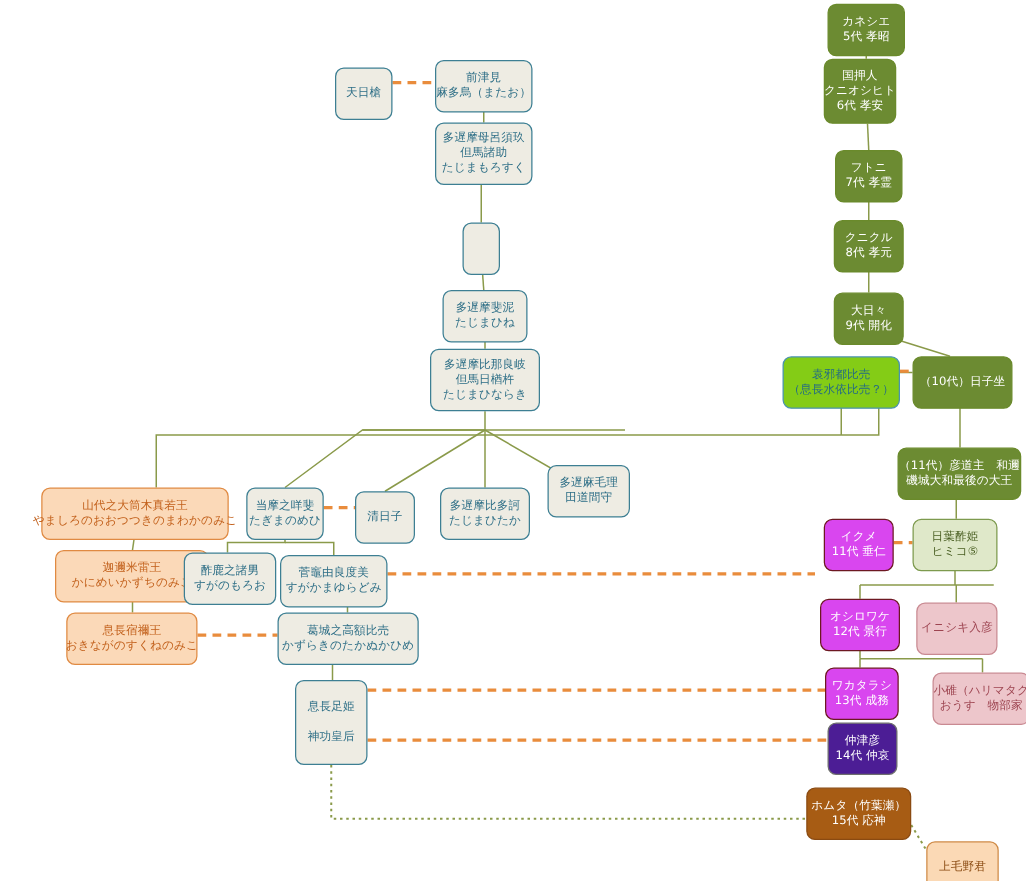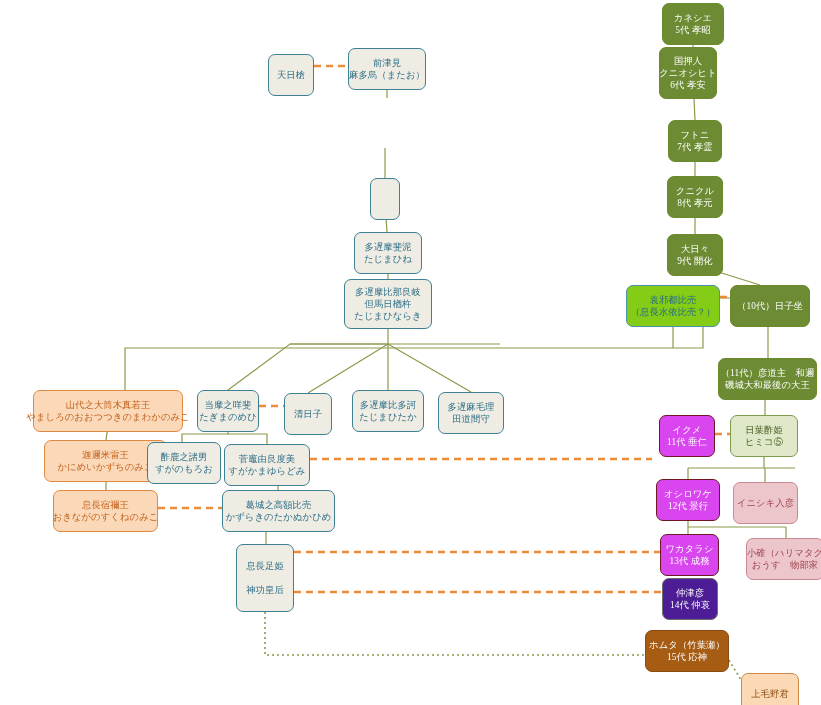--- a/index.html
+++ b/index.html
@@ -30,21 +30,20 @@
     display:flex;
     flex-direction:column;
     align-items:center;
     justify-content:center;
     text-align:center;
     line-height:1.30;
     font-size:9.3px;
     letter-spacing:0.1px;
     padding:20px 3px;
     z-index:5;
-    font-family:Liberation Serif, serif;
   }
   .node .ln{display:block;white-space:nowrap;}
 
   
   .p-blue   {border-color:#3d7f93;background:#eeece3;color:#2d6e86;}
   .p-bluefill{border-color:#4a93ad;background:#84cc16;color:#236a86;align-items:center;}
   .p-green  {border-color:#6a8a2b;background:#6c8b32;color:#ffffff;}
   .p-greenlt{border-color:#7d9a4e;background:#dfe8c9;color:#4a5f23;}
   .p-orange {border-color:#e08a42;background:#fbd9b8;color:#c2601b;align-items:center;}
   .p-darkred{border-color:#6d1822;background:#d946ef;color:#ffffff;}
@@ -184,20 +183,25 @@
     <div class="node p-peach" style="left: 741px; top: 673px; width: 58px; height: 26px;">
       <span class="ln">上毛野君</span>
     </div>
     <div class="node p-blue" style="left: 268px; top: 54px; width: 46px; height: 24px;">
       <span class="ln">天日槍</span>
     </div>
     <div class="node p-blue" style="left: 348px; top: 48px; width: 78px; height: 36px;">
       <span class="ln">前津見</span>
       <span class="ln">麻多烏（またお）</span>
     </div>
+    <div class="node p-blue" style="left: 348px; top: 98px; width: 78px; height: 50px;">
+      <span class="ln">多遅摩母呂須玖</span>
+      <span class="ln">但馬諸助</span>
+      <span class="ln">たじまもろすく</span>
+    </div>
     <div class="node p-empty" style="left: 370px; top: 178px; width: 30px; height: 26px;"></div>
     <div class="node p-blue" style="left: 354px; top: 232px; width: 68px; height: 36px;">
       <span class="ln">多遅摩斐泥</span>
       <span class="ln">たじまひね</span>
     </div>
     <div class="node p-blue" style="left: 344px; top: 279px; width: 88px; height: 50px;">
       <span class="ln">多遅摩比那良岐</span>
       <span class="ln">但馬日楢杵</span>
       <span class="ln">たじまひならき</span>
     </div>
@@ -234,17 +238,17 @@
     </div>
     <div class="node p-blue" style="left: 236px; top: 544px; width: 58px; height: 68px;">
       <span class="ln">息長足姫</span>
       <span class="ln">&nbsp;</span>
       <span class="ln">神功皇后</span>
     </div>
     <div class="node p-blue" style="left: 352px; top: 390px; width: 72px; height: 40px;">
       <span class="ln">多遅摩比多訶</span>
       <span class="ln">たじまひたか</span>
     </div>
-    <div class="node p-blue" style="left: 438px; top: 392px; width: 66px; height: 36px;">
+    <div class="node p-blue" style="left: 438px; top: 372px; width: 66px; height: 36px;">
       <span class="ln">多遅麻毛理</span>
       <span class="ln">田道間守</span>
     </div>
   </div>
 
 </body></html>

